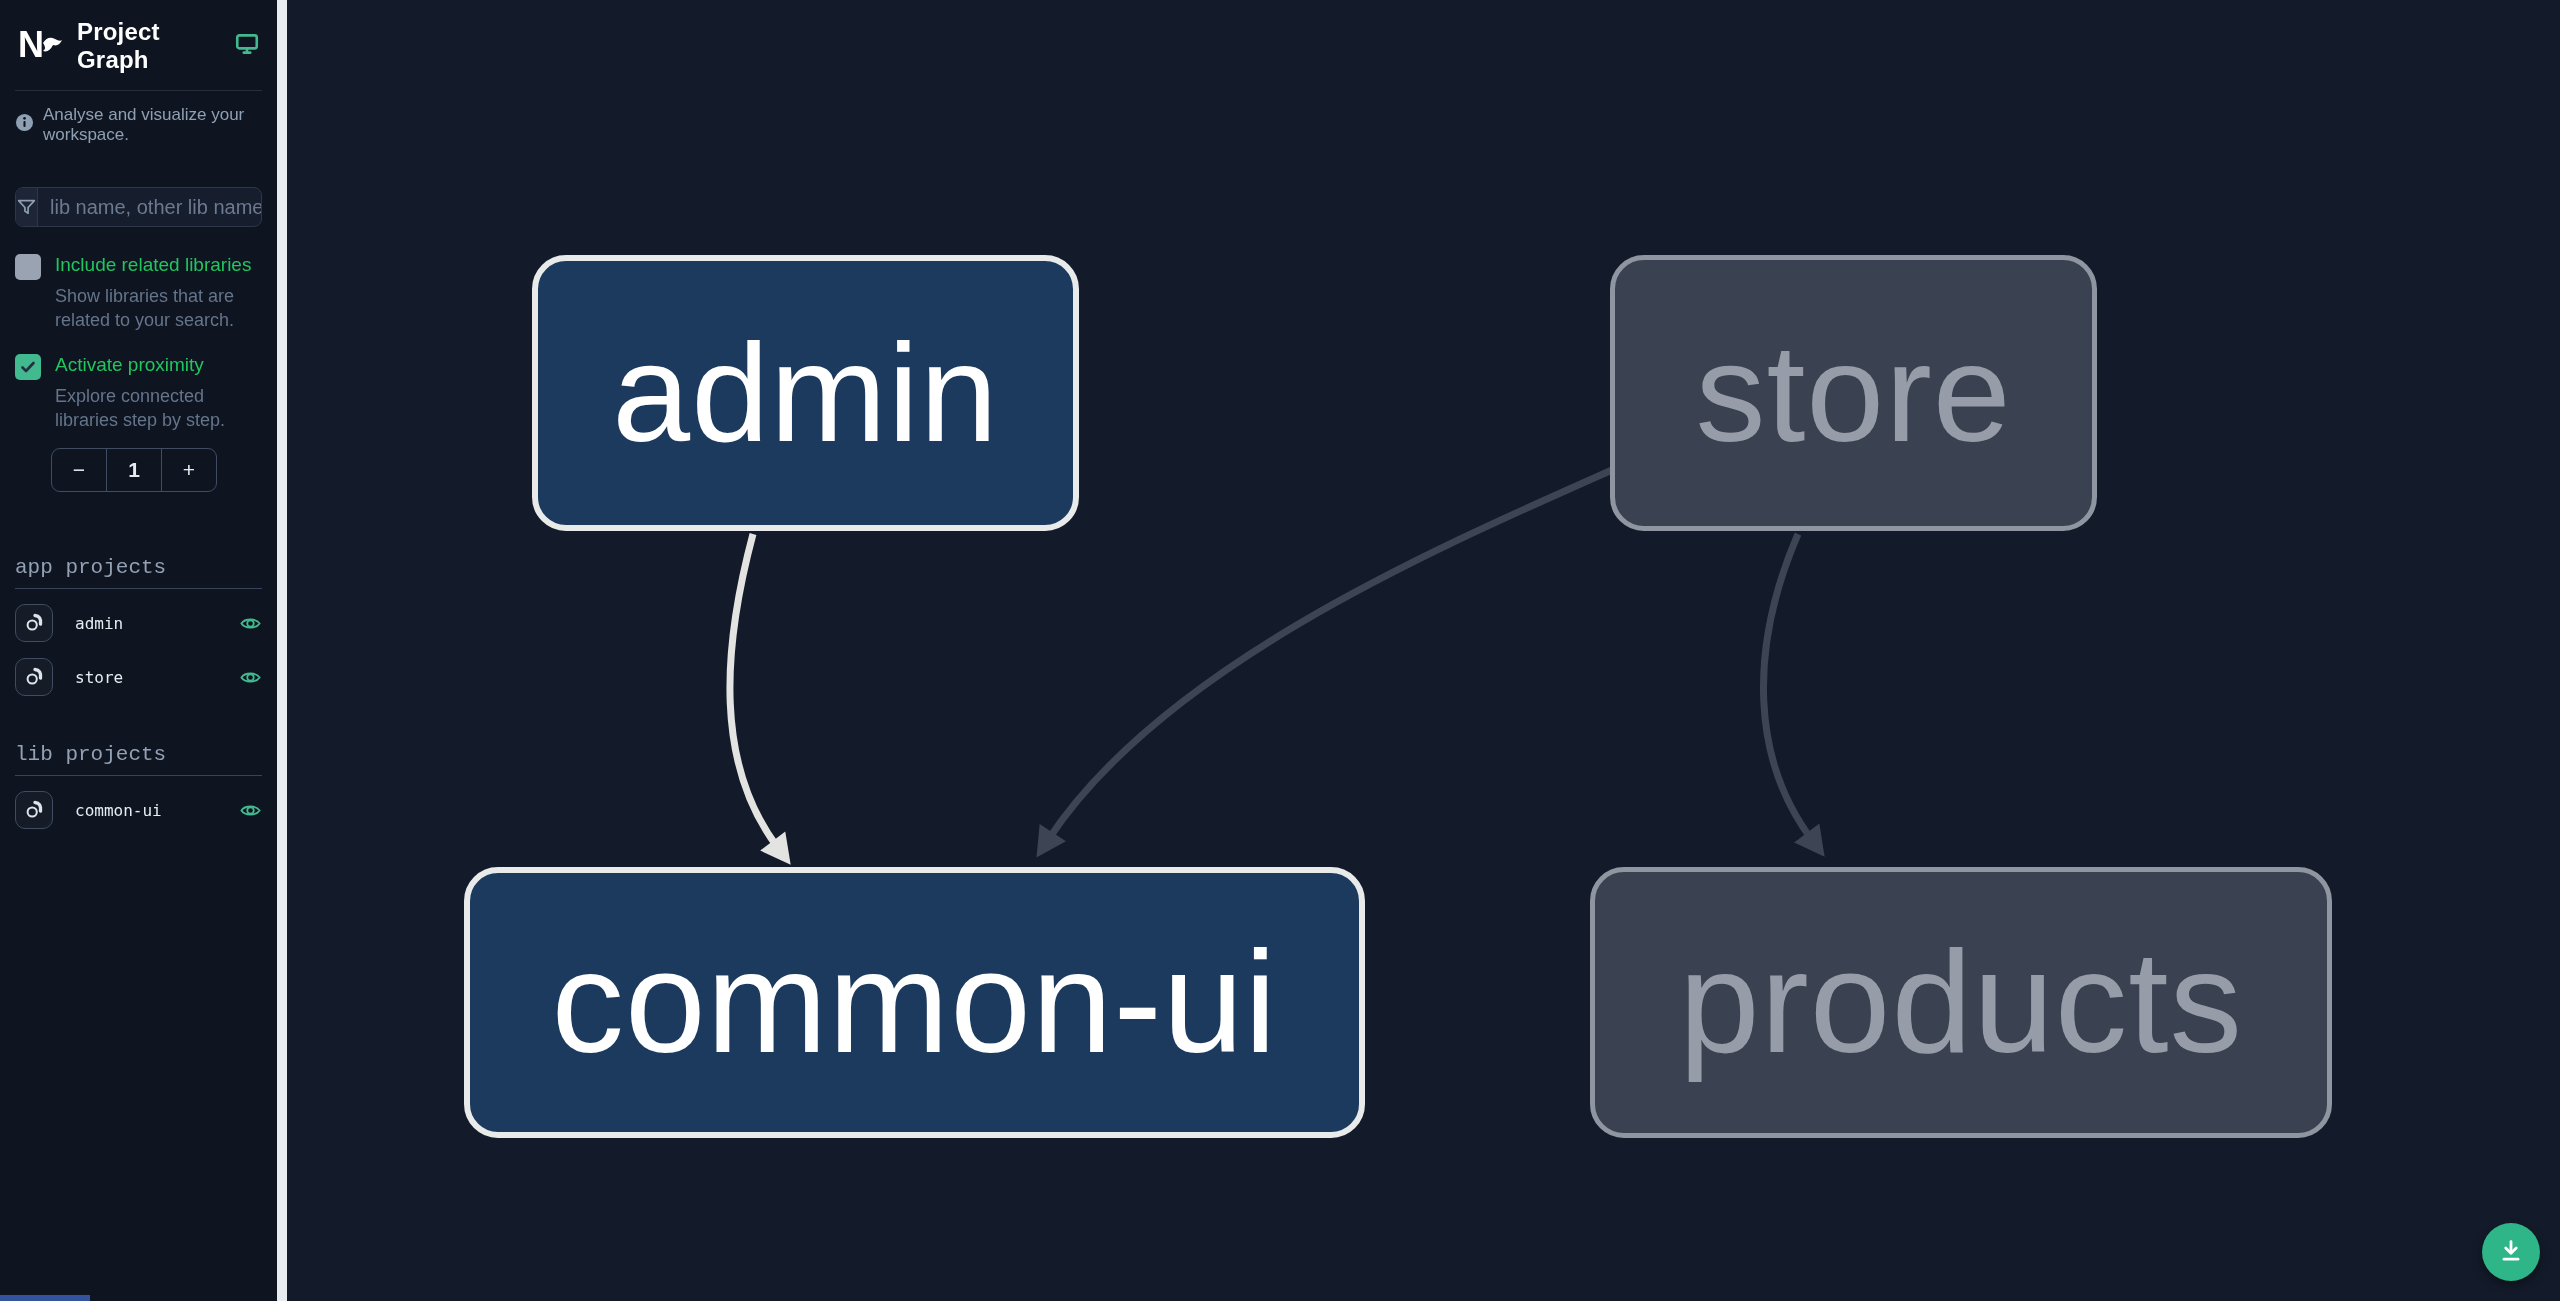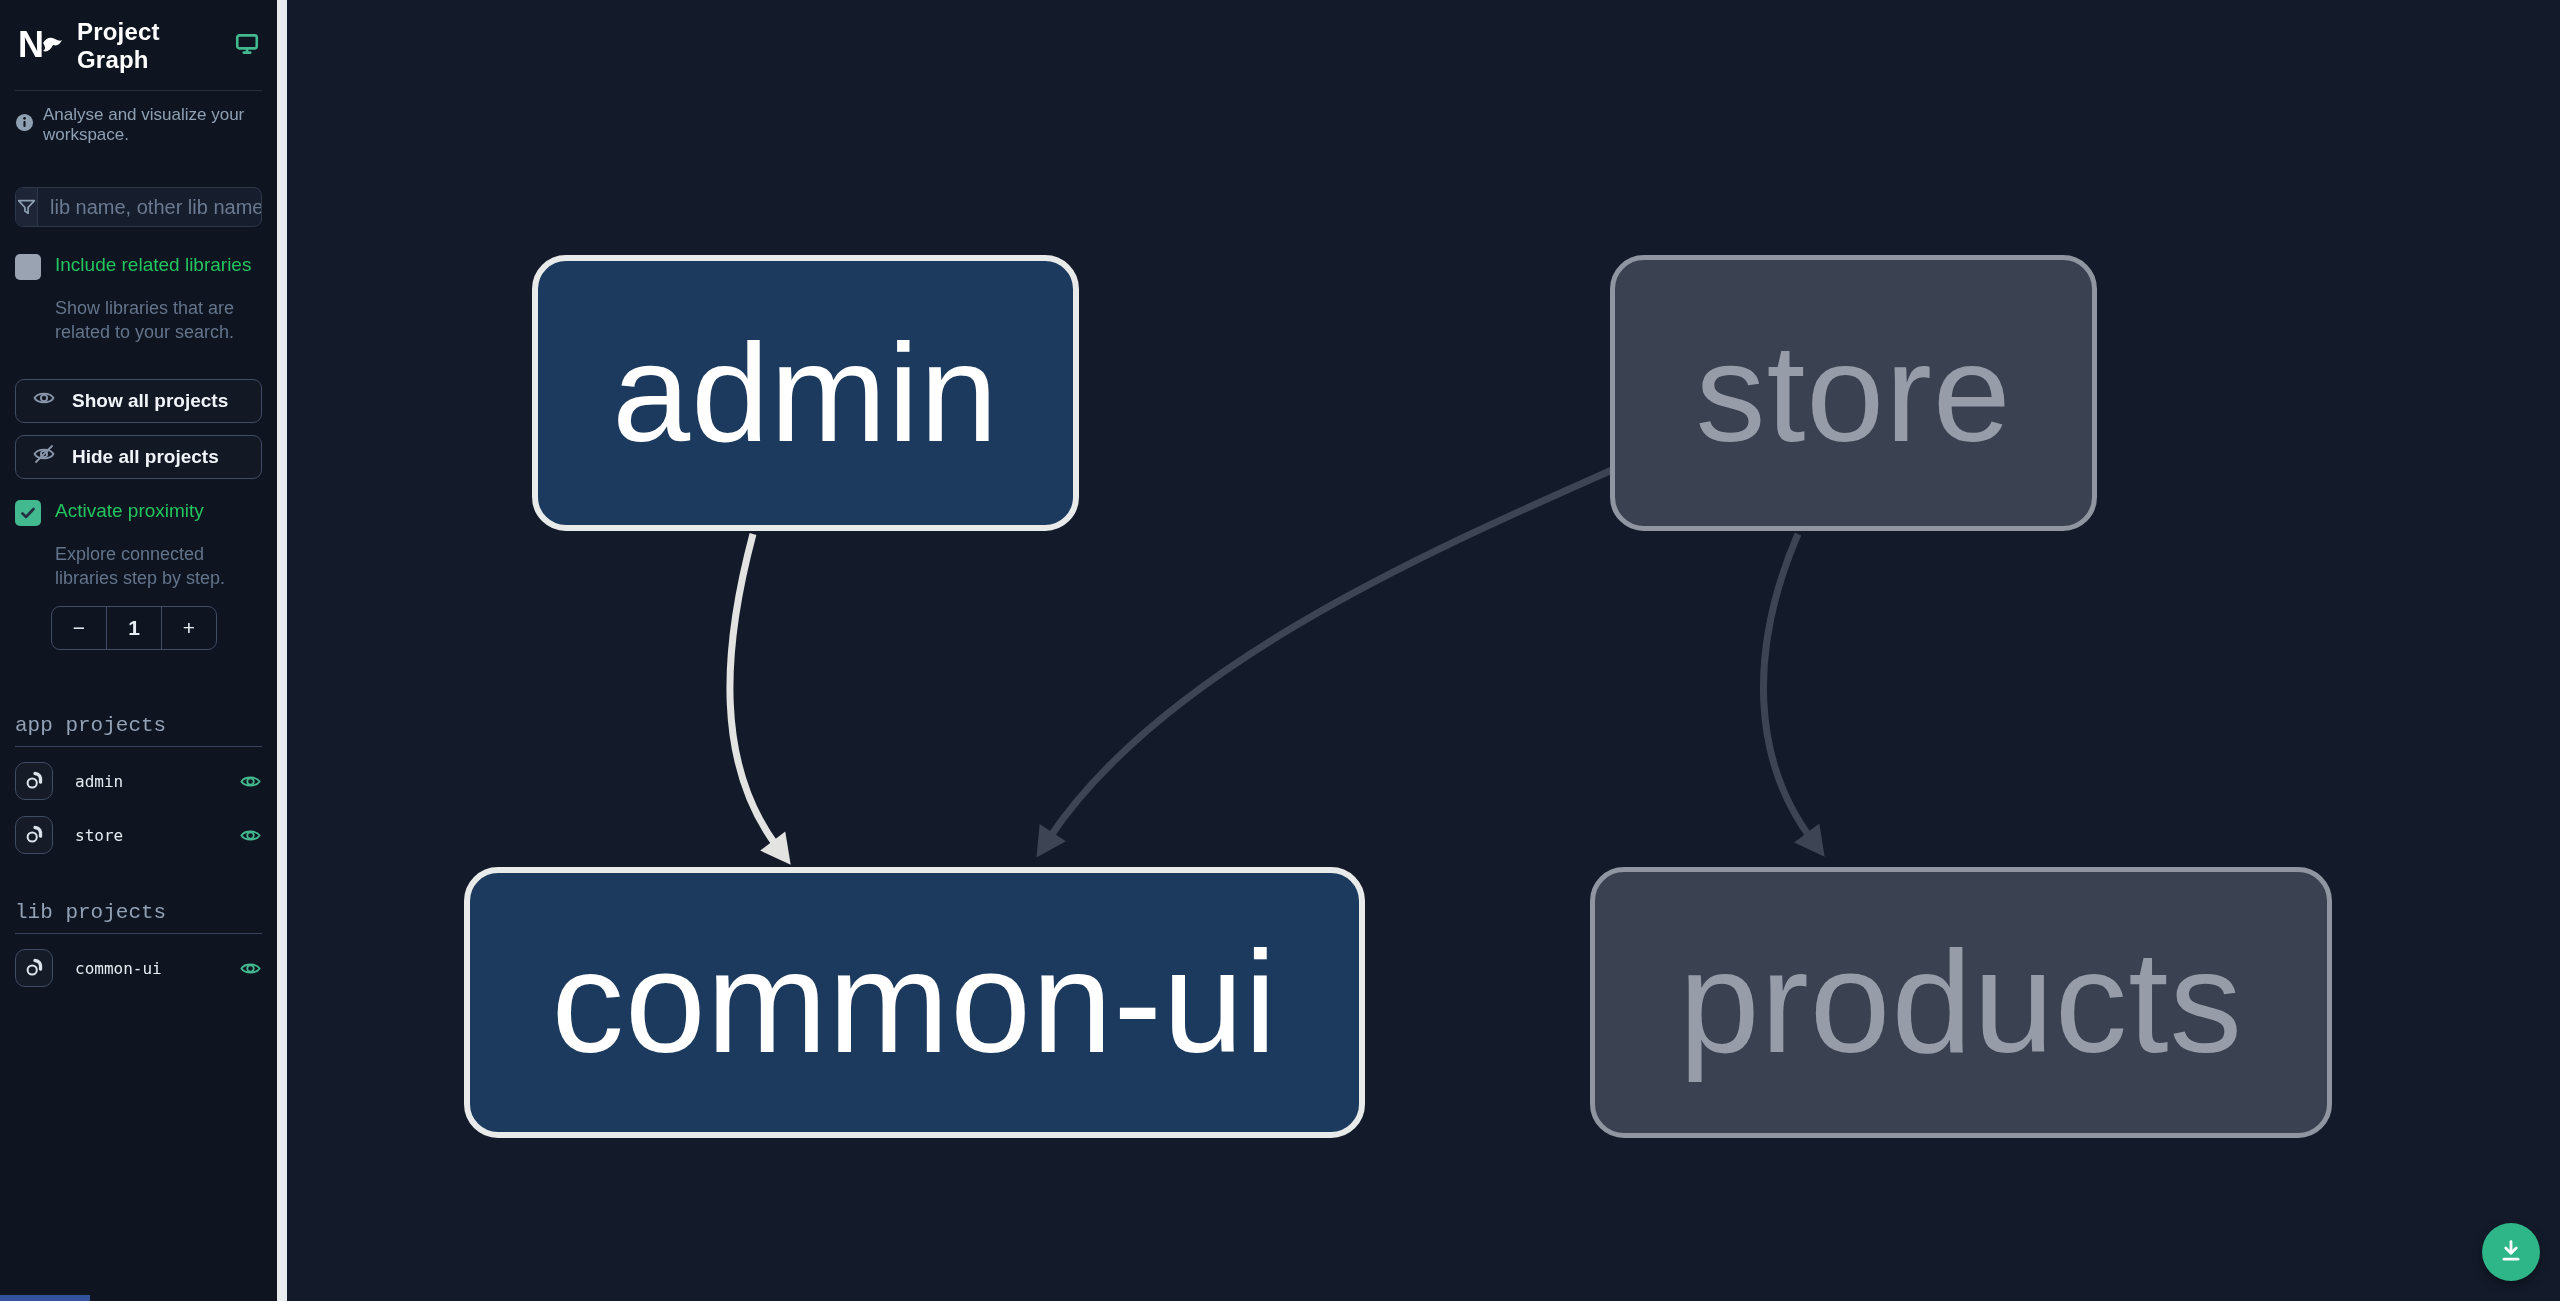--- a/index.html
+++ b/index.html
@@ -46,21 +46,21 @@
   .opt { display: grid; grid-template-columns: 26px 1fr; column-gap: 14px; margin-top: 26px; }
   .checkbox {
     width: 26px; height: 26px; border-radius: 5px; margin-top: 1px;
     display: flex; align-items: center; justify-content: center;
   }
   .cb-slate { background: #9aa3b2; }
   .cb-white { background: #ffffff; }
   .cb-teal  { background: #43b98f; }
   .cb-teal svg { display: block; }
   .opt-label { font-size: 19px; font-weight: 400; color: #22c55e; line-height: 1.25; }
-  .opt-desc  { font-size: 18px; color: #64748b; line-height: 1.35; margin-top: 16px; grid-column: 2; }
+  .opt-desc  { font-size: 18px; color: #64748b; line-height: 1.35; margin-top: 4px; grid-column: 2; }
 
   .side-btn {
     width: 100%; height: 44px; margin-top: 12px;
     display: flex; align-items: center; gap: 16px; padding: 0 16px;
     background: rgba(255,255,255,0.02); border: 1px solid #3f4c61; border-radius: 9px;
     color: #f1f5f9; font-size: 19px; font-weight: 700; cursor: pointer;
     font-family: "Liberation Sans", sans-serif;
   }
   .btn-stack { margin-top: 34px; }
 
@@ -162,42 +162,20 @@
     </span>
     <input type="text" placeholder="lib name, other lib name" style="">
   </div>
 
   <div class="opt">
     <span class="checkbox cb-slate"></span>
     <span class="opt-label">Include related libraries</span>
     <span class="opt-desc">Show libraries that are related to your search.</span>
   </div>
 
-  <div class="btn-stack">
-    <button class="side-btn">
-      <span>
-        <svg width="24" height="24" viewBox="0 0 24 24" fill="none" stroke="#8b98ab" stroke-width="1.8">
-          <path d="M2.5 12 C6 6.2, 18 6.2, 21.5 12 C18 17.8, 6 17.8, 2.5 12 Z"></path>
-          <circle cx="12" cy="12" r="3.1"></circle>
-        </svg>
-      </span>
-      <span>Show all projects</span>
-    </button>
-
-    <button class="side-btn">
-      <span>
-        <svg width="24" height="24" viewBox="0 0 24 24" fill="none" stroke="#8b98ab" stroke-width="1.8">
-          <path d="M2.5 12 C6 6.2, 18 6.2, 21.5 12 C18 17.8, 6 17.8, 2.5 12 Z"></path>
-          <circle cx="12" cy="12" r="3.1"></circle>
-          <path d="M4 20 L20 4" stroke-linecap="round"></path>
-        </svg>
-      </span>
-      <span>Hide all projects</span>
-    </button>
-  </div>
 
 
   <div class="opt" style="margin-top:20px">
     <span class="checkbox cb-teal">
       <svg width="18" height="18" viewBox="0 0 18 18" fill="none" stroke="#233041" stroke-width="2.6" stroke-linecap="round" stroke-linejoin="round">
         <path d="M3.5 9.5 L7 13 L14.5 5"></path>
       </svg>
     </span>
     <span class="opt-label">Activate proximity</span>
     <span class="opt-desc">Explore connected libraries step by step.</span>

